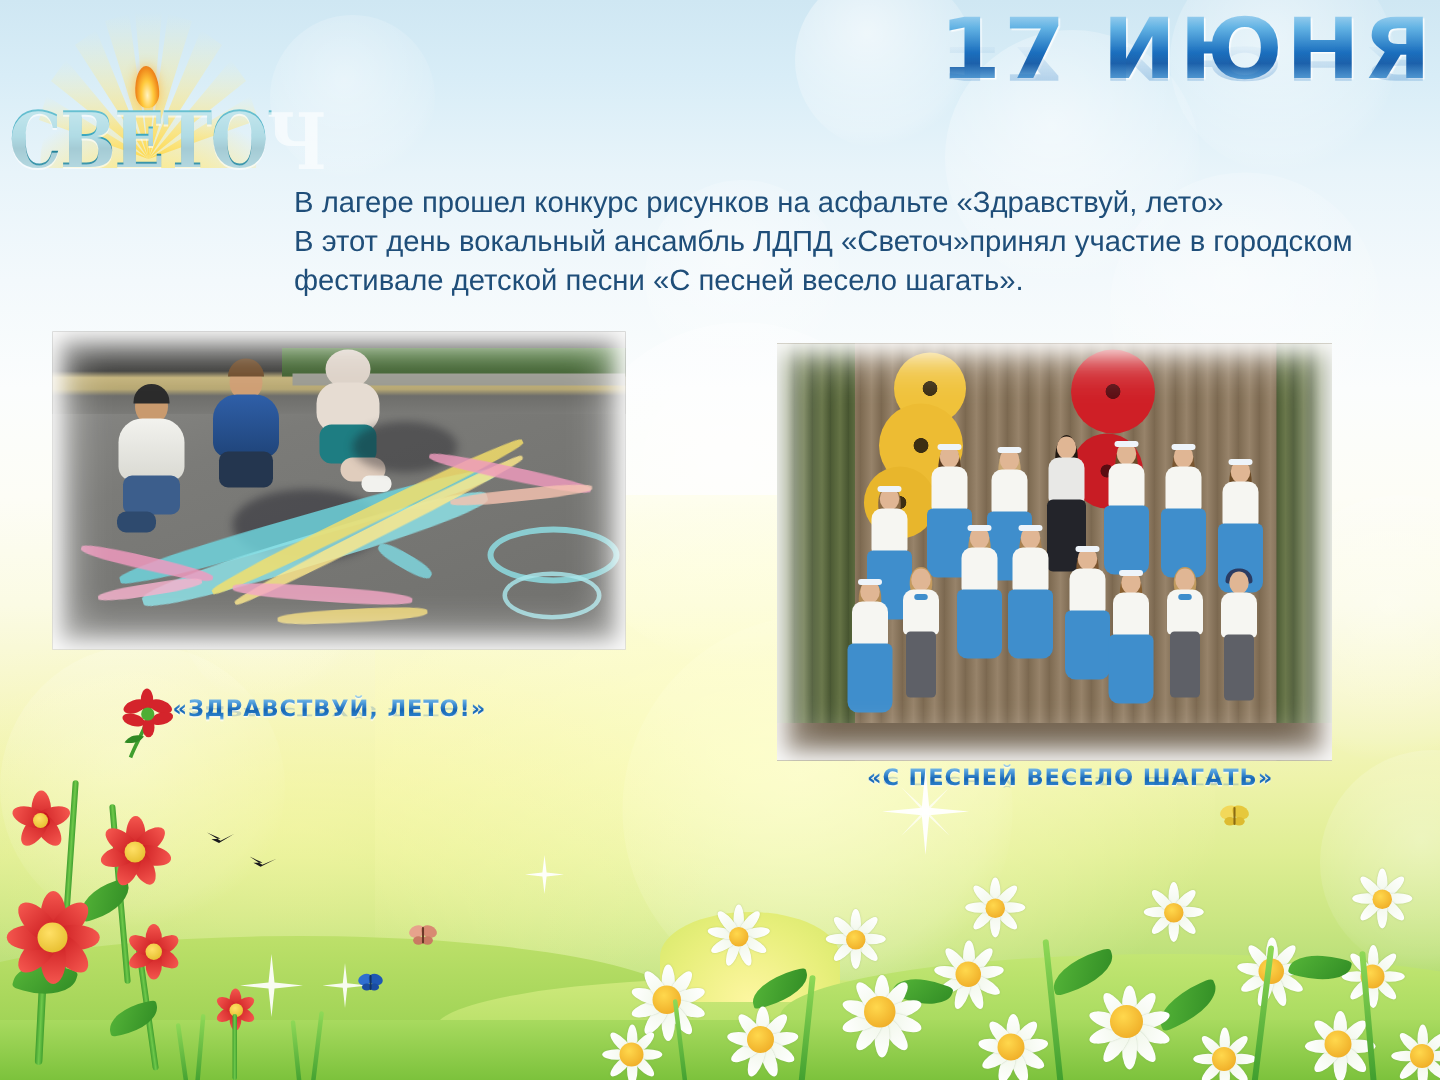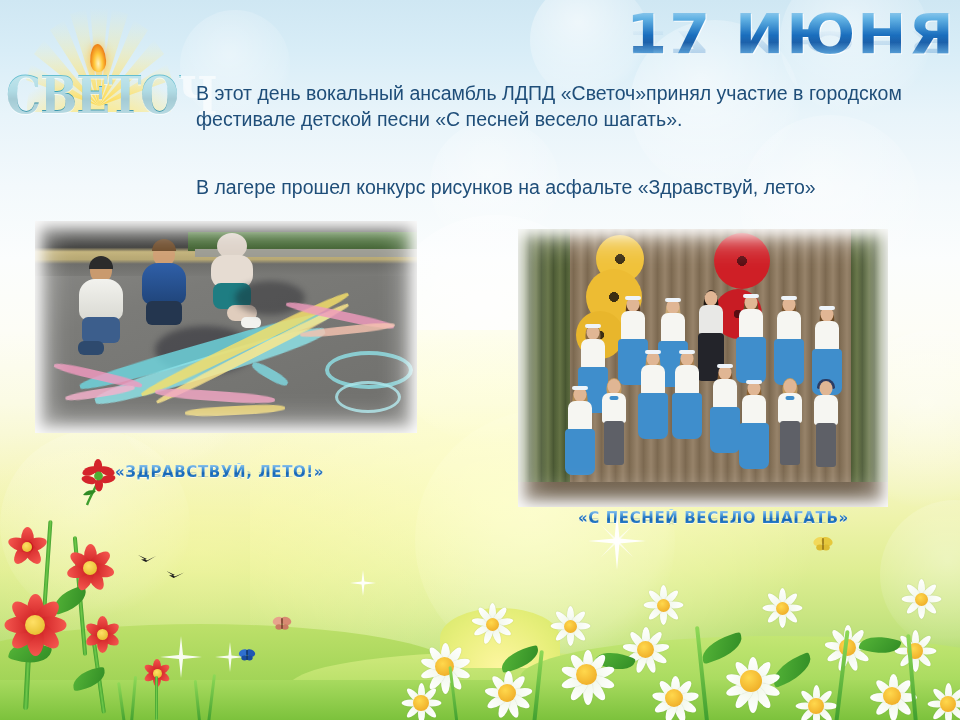--- a/index.html
+++ b/index.html
@@ -245,22 +245,22 @@
     <div class="flame"></div>
     <div class="logo-word">СВЕТОЧ</div>
   </div>
 
   <div id="title-wrap">
     <div id="title">17 ИЮНЯ</div>
     <div id="title-reflection">17 ИЮНЯ</div>
   </div>
 
   <div id="body-text">
+    <p class="para" id="para2">В лагере прошел конкурс рисунков на асфальте «Здравствуй, лето»</p>
     <p class="para" id="para1">В этот день вокальный ансамбль ЛДПД «Светоч»принял участие в городском фестивале детской песни  «С песней весело шагать».</p>
-    <p class="para" id="para2">В лагере прошел конкурс рисунков на асфальте «Здравствуй, лето»</p>
   </div>
 
   <div class="photo" id="photo-chalk">
     <div class="inner">
       <div class="road"></div>
 
       <div style="position:absolute;left:40%;top:5%;width:60%;height:9%;background:linear-gradient(180deg,#4e7a3a,#3a5c2b);opacity:.95;"></div>
       <div style="position:absolute;left:42%;top:13%;width:58%;height:4%;background:#9b9b92;"></div>
 
       <div class="kid" style="left:35px;top:38px;width:62px;height:96px;">

